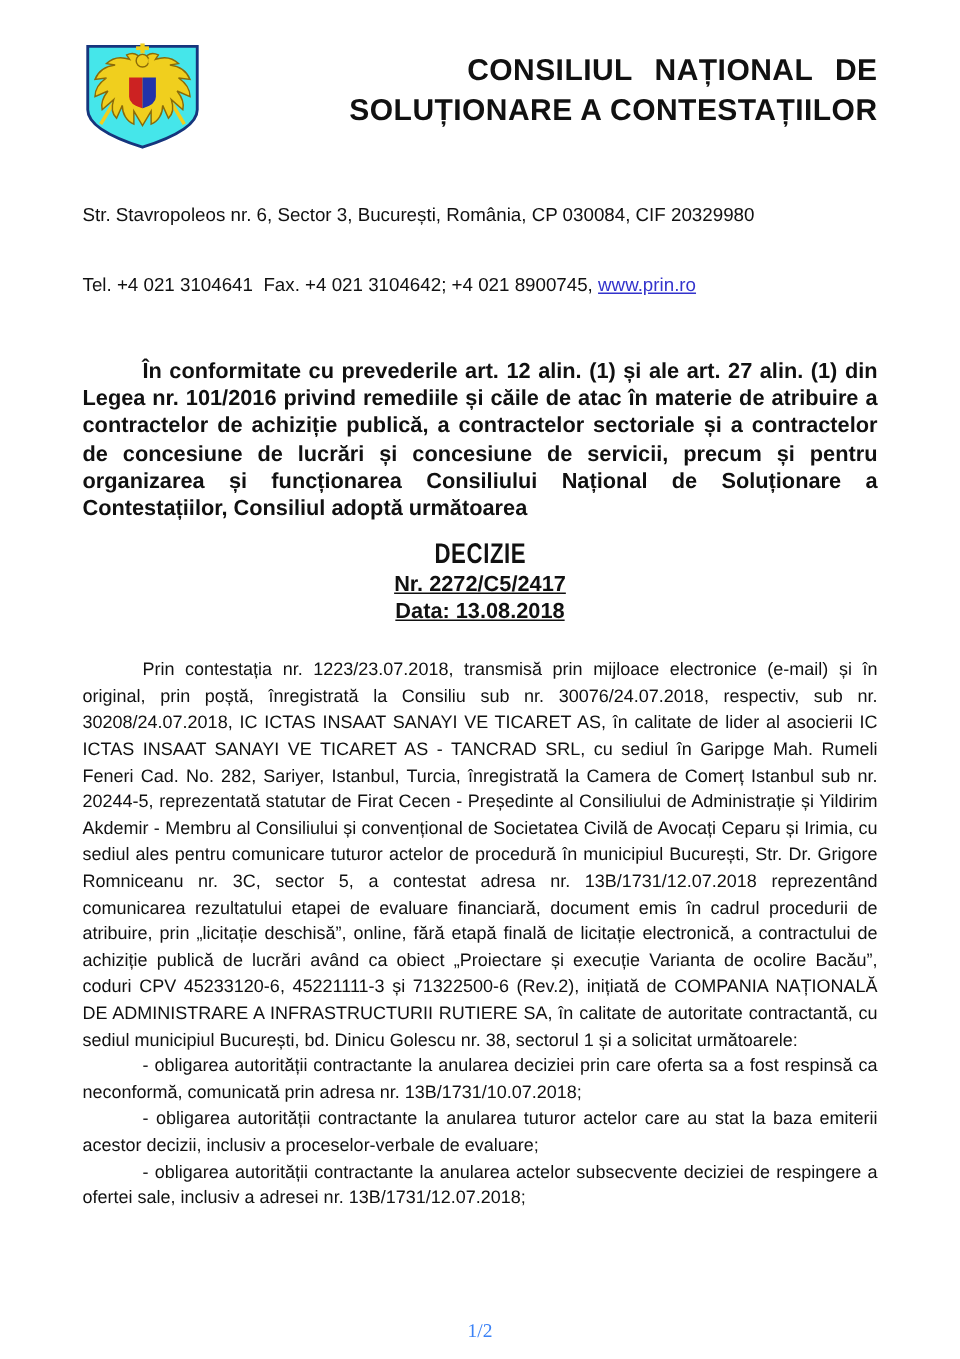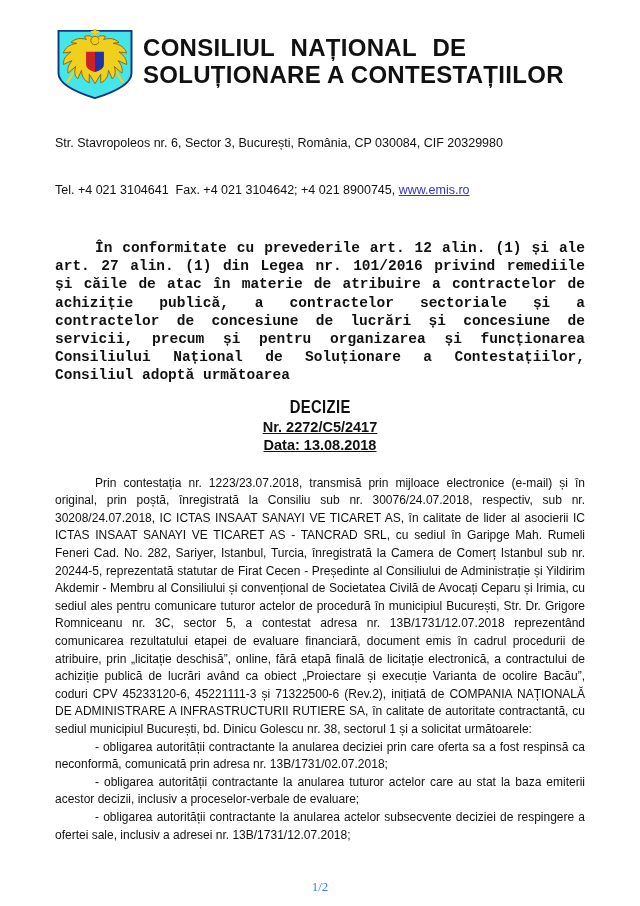--- a/index.html
+++ b/index.html
@@ -24,38 +24,38 @@
   .logo-box{flex:0 0 88px;padding-top:2px;}
   .logo-box svg{width:80px;height:73px;display:block;}
   .shield{fill:var(--logo-shield-fill);stroke:var(--logo-shield-border);stroke-width:2;}
   .gold{fill:var(--logo-eagle-gold);}
   .outline{stroke:var(--logo-eagle-outline);stroke-width:1;}
   .goldstroke{stroke:var(--logo-eagle-gold);stroke-width:2.5;fill:none;}
   .inner-left{fill:var(--logo-inner-red);}
   .inner-right{fill:var(--logo-inner-blue);}
   .inner-border{fill:none;stroke:var(--logo-eagle-gold);stroke-width:1.4;}
 
-  .title-block{flex:1;text-align:left;padding-top:8px;
-    font-weight:bold;font-size:24px;line-height:27px;letter-spacing:0.3px;}
+  .title-block{flex:1;text-align:right;padding-top:8px;
+    font-weight:bold;font-size:20px;line-height:27px;letter-spacing:0.3px;}
   .title-line1{word-spacing:9px;}
 
   
   .cnsc-row{display:flex;align-items:flex-end;margin-top:3px;}
   .cnsc-wrap{flex:0 0 66px;}
   .cnsc-label{display:inline-block;transform:scaleX(0.78);transform-origin:0 100%;
     font-weight:800;font-size:16px;white-space:nowrap;letter-spacing:0.5px;}
   .cnsc-line{flex:1;border-bottom:2px solid #111;margin-bottom:2px;}
 
   
   .address-block{text-align:left;font-size:12.5px;line-height:15.5px;margin-top:4px;white-space:pre-wrap;}
   .website-link{color:var(--link-blue);text-decoration:underline;}
 
   
   .preamble{margin:10px 0 0 0;font-weight:bold;font-size:14.5px;line-height:18.2px;
-    text-align:justify;text-indent:40px;font-family:Liberation Mono, monospace;}
+    text-align:justify;text-indent:40px;}
 
   
   .decision-block{text-align:center;margin-top:12px;font-weight:bold;text-decoration:underline;}
   .decision-title-line{line-height:20px;}
   .decision-title{display:inline-block;transform:scaleX(0.78);transform-origin:center bottom;
     font-weight:800;font-size:19px;letter-spacing:0.5px;}
   .decision-number,.decision-date{font-size:14.5px;line-height:18px;}
 
   
   .body-section{margin-top:21px;}
@@ -88,34 +88,34 @@
     </div>
     <div class="title-block">
       <div class="title-line1">CONSILIUL NAȚIONAL DE</div>
       <div class="title-line2">SOLUȚIONARE A CONTESTAȚIILOR</div>
     </div>
   </div>
 
 
   <div class="address-block">
     <div>Str. Stavropoleos nr. 6, Sector 3, București, România, CP 030084, CIF 20329980</div>
-    <div><span>Tel. +4 021 3104641  Fax. +4 021 3104642; +4 021 8900745,</span> <a href="#" class="website-link">www.emis.ro</a></div>
+    <div><span>Tel. +4 021 3104641  Fax. +4 021 3104642; +4 021 8900745,</span> <a href="#" class="website-link">www.prin.ro</a></div>
   </div>
 
   <p class="preamble">În conformitate cu prevederile art. 12 alin. (1) și ale art. 27 alin. (1) din Legea nr. 101/2016 privind remediile și căile de atac în materie de atribuire a contractelor de achiziție publică, a contractelor sectoriale și a contractelor de concesiune de lucrări și concesiune de servicii, precum și pentru organizarea și funcționarea Consiliului Național de Soluționare a Contestațiilor, Consiliul adoptă următoarea</p>
 
   <div class="decision-block">
     <div class="decision-title-line"><span class="decision-title">DECIZIE</span></div>
     <div class="decision-number">Nr. 2272/C5/2417</div>
     <div class="decision-date">Data: 13.08.2018</div>
   </div>
 
   <div class="body-section">
     <p class="para">Prin contestația nr. 1223/23.07.2018, transmisă prin mijloace electronice (e-mail) și în original, prin poștă, înregistrată la Consiliu sub nr. 30076/24.07.2018, respectiv, sub nr. 30208/24.07.2018, IC ICTAS INSAAT SANAYI VE TICARET AS, în calitate de lider al asocierii IC ICTAS INSAAT SANAYI VE TICARET AS - TANCRAD SRL, cu sediul în Garipge Mah. Rumeli Feneri Cad. No. 282, Sariyer, Istanbul, Turcia, înregistrată la Camera de Comerț Istanbul sub nr. 20244-5, reprezentată statutar de Firat Cecen - Președinte al Consiliului de Administrație și Yildirim Akdemir - Membru al Consiliului și convențional de Societatea Civilă de Avocați Ceparu și Irimia, cu sediul ales pentru comunicare tuturor actelor de procedură în municipiul București, Str. Dr. Grigore Romniceanu nr. 3C, sector 5, a contestat adresa nr. 13B/1731/12.07.2018 reprezentând comunicarea rezultatului etapei de evaluare financiară, document emis în cadrul procedurii de atribuire, prin „licitație deschisă”, online, fără etapă finală de licitație electronică, a contractului de achiziție publică de lucrări având ca obiect „Proiectare și execuție Varianta de ocolire Bacău”, coduri CPV 45233120-6, 45221111-3 și 71322500-6 (Rev.2), inițiată de COMPANIA NAȚIONALĂ DE ADMINISTRARE A INFRASTRUCTURII RUTIERE SA, în calitate de autoritate contractantă, cu sediul municipiul București, bd. Dinicu Golescu nr. 38, sectorul 1 și a solicitat următoarele:</p>
-    <p class="para">- obligarea autorității contractante la anularea deciziei prin care oferta sa a fost respinsă ca neconformă, comunicată prin adresa nr. 13B/1731/02.07.2018;</p>
+    <p class="para">- obligarea autorității contractante la anularea deciziei prin care oferta sa a fost respinsă ca neconformă, comunicată prin adresa nr. 13B/1731/10.07.2018;</p>
     <p class="para">- obligarea autorității contractante la anularea tuturor actelor care au stat la baza emiterii acestor decizii, inclusiv a proceselor-verbale de evaluare;</p>
     <p class="para">- obligarea autorității contractante la anularea actelor subsecvente deciziei de respingere a ofertei sale, inclusiv a adresei nr. 13B/1731/12.07.2018;</p>
   </div>
 
   <div class="footer">
     <span>1/2</span>
   </div>
 
 </div>
 

